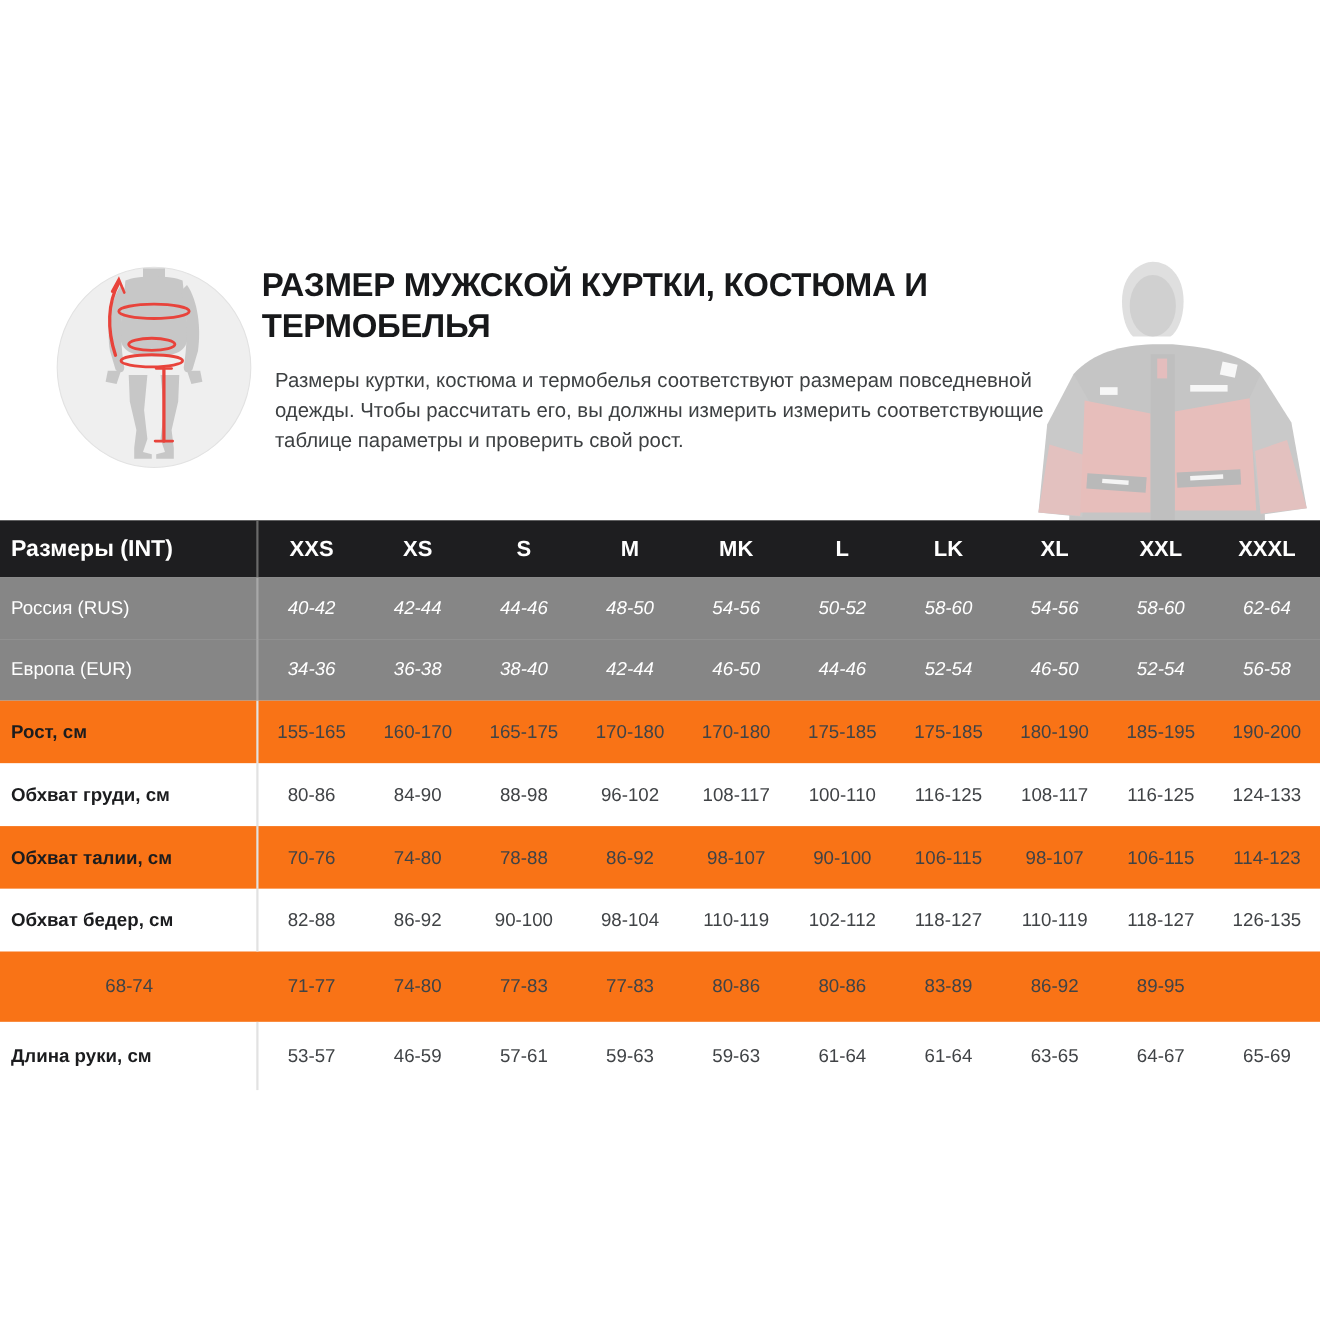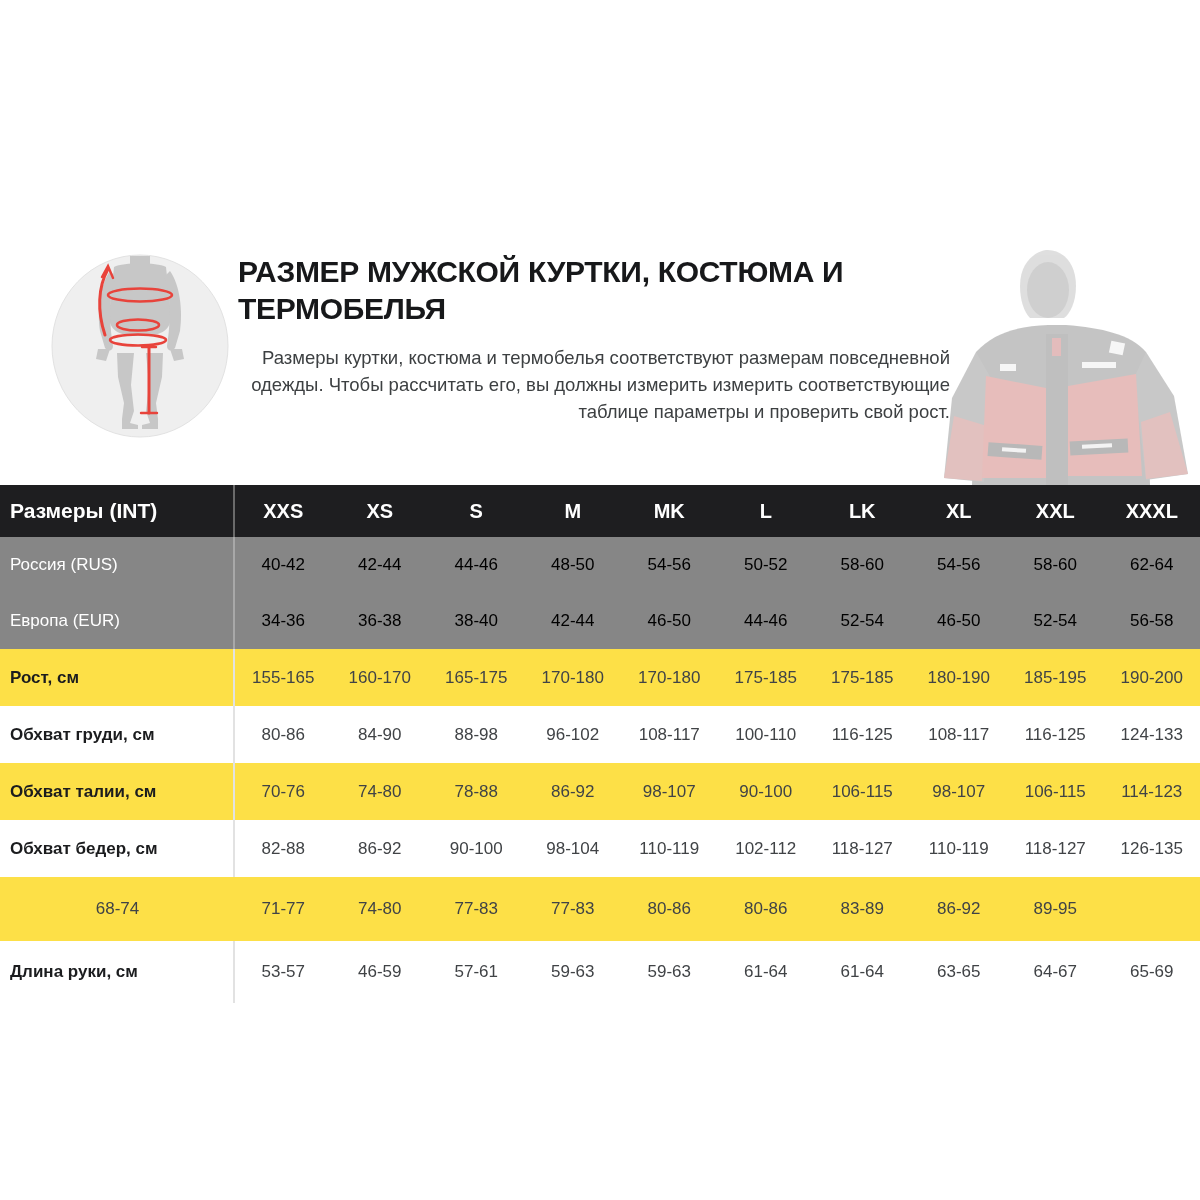--- a/index.html
+++ b/index.html
@@ -1,54 +1,54 @@
 <!DOCTYPE html>
 <html><head>
 <meta charset="utf-8">
 <style>
   html,body{margin:0;padding:0;}
   body{
     width:1200px;height:1200px;position:relative;background:#ffffff;
     font-family:"Liberation Sans", sans-serif;overflow:hidden;
     -webkit-font-smoothing:antialiased;
   }
-  .intro{position:absolute;top:12px;left:0;width:1200px;height:423px;}
+  .intro{position:absolute;top:0;left:0;width:1200px;height:423px;}
   .figure-badge{position:absolute;left:50px;top:241px;width:180px;height:186px;}
   .intro-copy{position:absolute;left:238px;top:241px;width:712px;}
   .page-title{
     margin:0;font-size:30px;line-height:37px;font-weight:800;color:#17181a;
     letter-spacing:-0.3px;text-transform:uppercase;
   }
   .page-desc{
-    margin:17px 0 0 12px;font-size:18.5px;line-height:27px;color:#3d4042;text-align:right;
+    margin:17px 0 0 12px;font-size:18.5px;line-height:27px;color:#3d4042;
   }
   .jacket{position:absolute;left:942px;top:234px;width:250px;height:239px;overflow:hidden;}
 
-  .size-table{position:absolute;top:485px;left:0;width:1200px;}
+  .size-table{position:absolute;top:473px;left:0;width:1200px;}
   .row{display:grid;grid-template-columns:235px repeat(10,1fr);align-items:center;}
   .row.header{background:#1e1e20;color:#ffffff;min-height:52px;}
   .row.gray{background:#868686;color:#ffffff;min-height:56px;}
-  .row.light{background:#fde047;min-height:57px;}
+  .row.light{background:#f97316;min-height:57px;}
   .row.white{background:#ffffff;min-height:57px;}
   .size-table .row:nth-child(8){min-height:64px;}
   .size-table .row:nth-child(9){min-height:62px;}
 
   .cell-label{
     align-self:stretch;display:flex;align-items:center;
     padding-left:10px;padding-right:14px;font-size:17px;
     border-right:2px solid transparent;
   }
   .row.header .cell-label{font-size:21px;font-weight:700;border-right-color:#6a6a6a;}
   .row.gray .cell-label{font-weight:400;border-right-color:#a8a8a8;}
   .row.light .cell-label,.row.white .cell-label{
     font-weight:700;color:#1b1c1e;border-right-color:#e2e2e2;line-height:22px;
   }
   .cell{text-align:center;font-size:17px;color:#404346;padding:4px 2px;}
   .row.header .cell{font-size:20px;font-weight:700;color:#ffffff;text-align:center;}
-  .row.gray .cell{color:#000000;}
+  .row.gray .cell{color:#ffffff;font-style:italic;}
 </style>
 </head>
 <body>
 
 <div class="intro">
 
   <div class="figure-badge">
     <svg width="180" height="186" viewBox="0 0 180 186" xmlns="http://www.w3.org/2000/svg">
       <ellipse cx="90" cy="93" rx="88" ry="91" fill="#efefef" stroke="#e2e2e2" stroke-width="1"></ellipse>
       <g fill="#c7c7c7">

